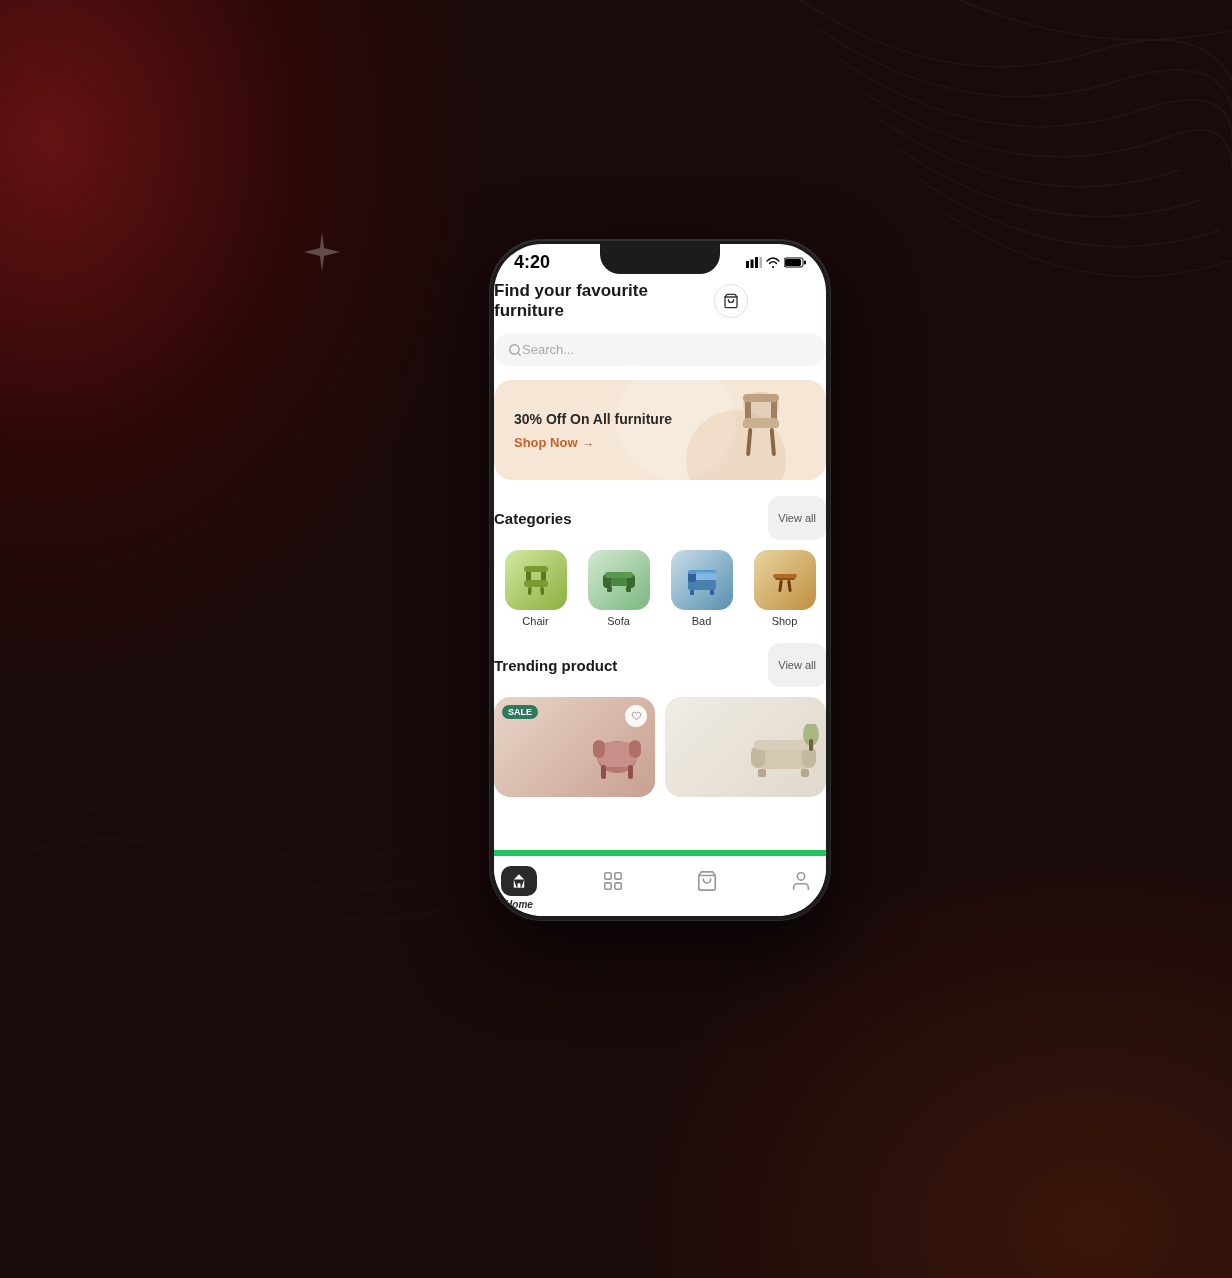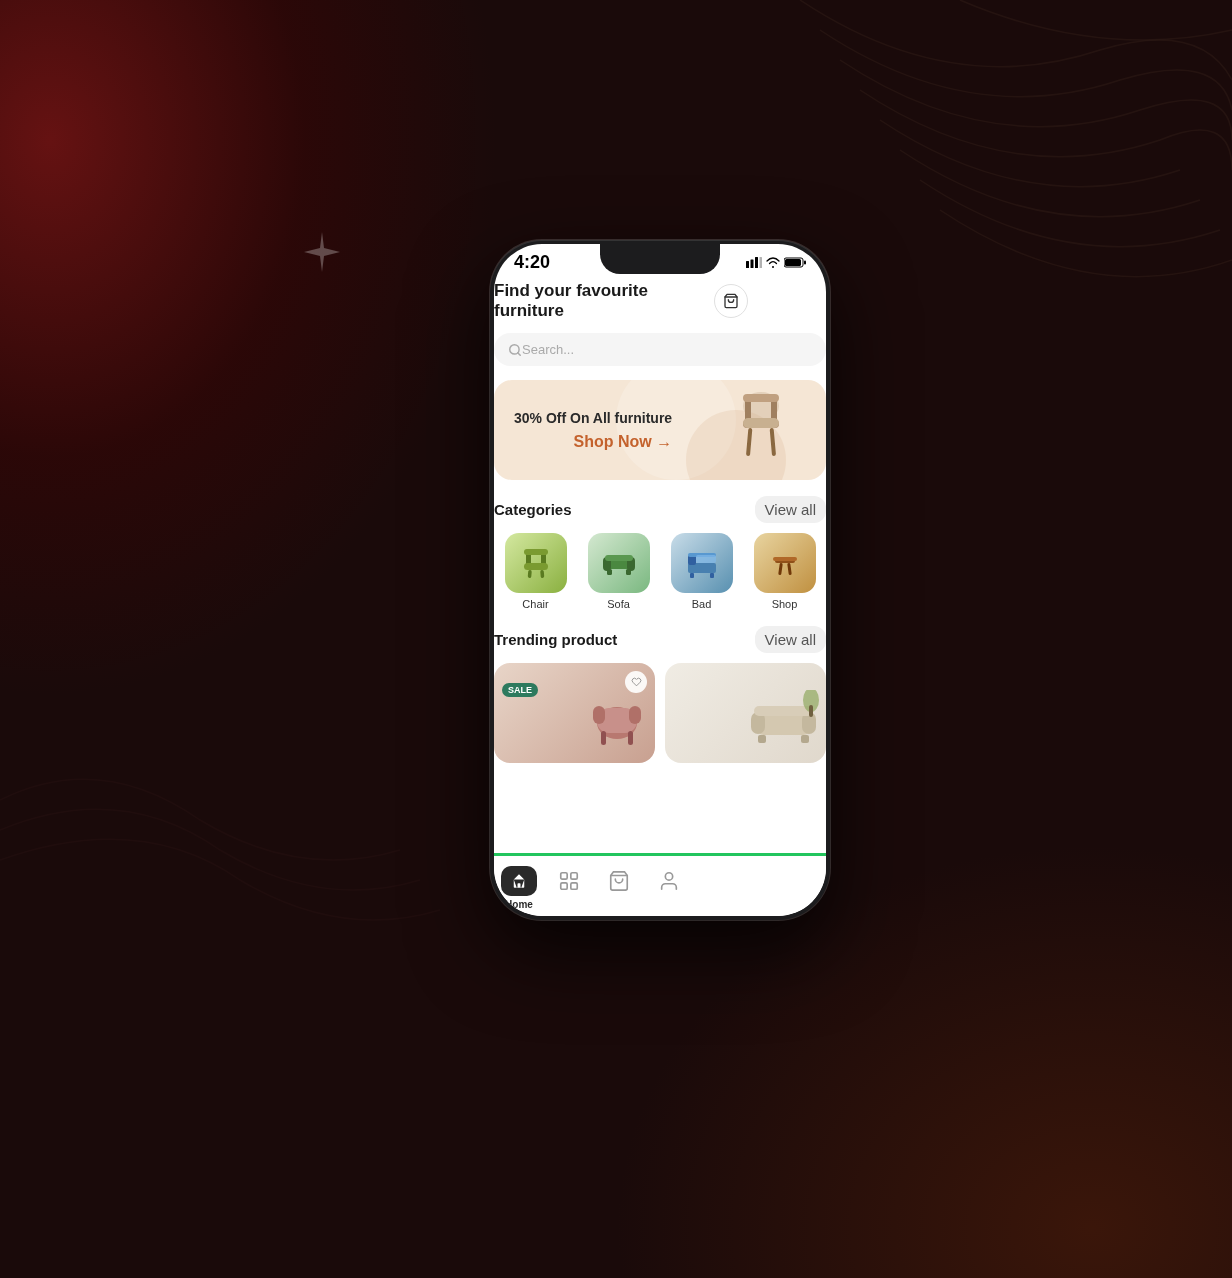--- a/index.html
+++ b/index.html
@@ -198,24 +198,23 @@
 
     .banner-title {
       font-size: 14px;
       font-weight: 800;
       color: #2a2a2a;
       line-height: 1.3;
       margin-bottom: 6px;
     }
 
     .banner-cta {
-      font-size: 16px;
+      font-size: 13px;
       color: #c4622d;
       font-weight: 600;
-      text-align: right;
     }
 
     .banner-img {
       width: 80px;
       height: 85px;
       z-index: 2;
       position: relative;
     }
 
     
@@ -229,22 +228,22 @@
 
     .section-title {
       font-size: 15px;
       font-weight: 700;
       color: #1a1a1a;
     }
 
     .view-all-btn {
       background: #f0f0f0;
       border-radius: 12px;
-      padding: 5px 10px;
-      font-size: 15px;
+      padding: 16px 10px;
+      font-size: 11px;
       color: #555;
       font-weight: 500;
     }
 
     .categories-row {
       display: flex;
       margin-bottom: 16px;
     }
 
     .category-item {
@@ -282,21 +281,21 @@
       flex: 1;
       border-radius: 16px;
       overflow: hidden;
       background: #f0ede8;
       position: relative;
       height: 100px;
     }
 
     .sale-badge {
       position: absolute;
-      top: 20px;
+      top: 8px;
       left: 8px;
       background: #2d7a5e;
       color: #fff;
       font-size: 9px;
       font-weight: 700;
       padding: 2px 6px;
       border-radius: 8px;
       z-index: 5;
     }
 
@@ -315,26 +314,27 @@
       font-size: 11px;
     }
 
     
     .bottom-nav {
       position: absolute;
       bottom: 0;
       left: 0;
       right: 0;
       background: #fff;
-      border-top: 3px solid #22c55e;
+      border-top: 6px solid #22c55e;
       display: flex;
       align-items: flex-start;
-      justify-content: flex-start;
+      justify-content: space-between;
       padding: 10px 0 6px;
       border-radius: 0 0 48px 48px;
+      font-style: italic;
     }
 
     .nav-item {
       display: flex;
       flex-direction: column;
       align-items: center;
       gap: 3px;
       min-width: 50px;
     }
 

